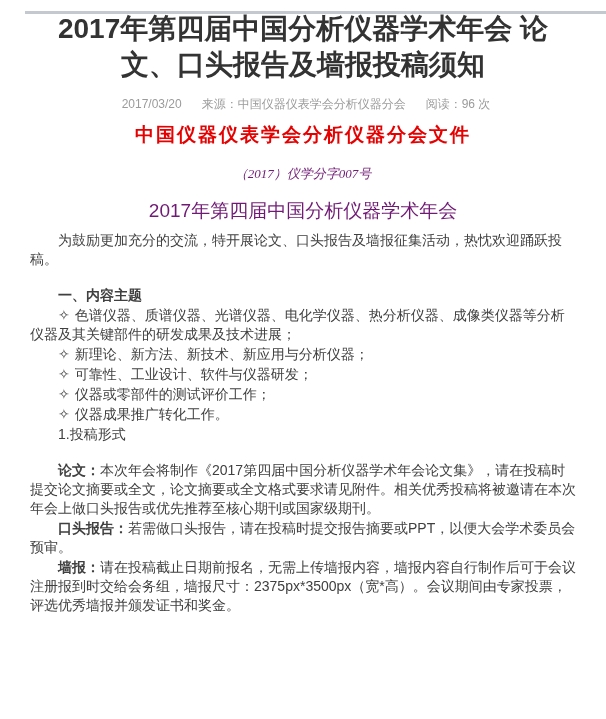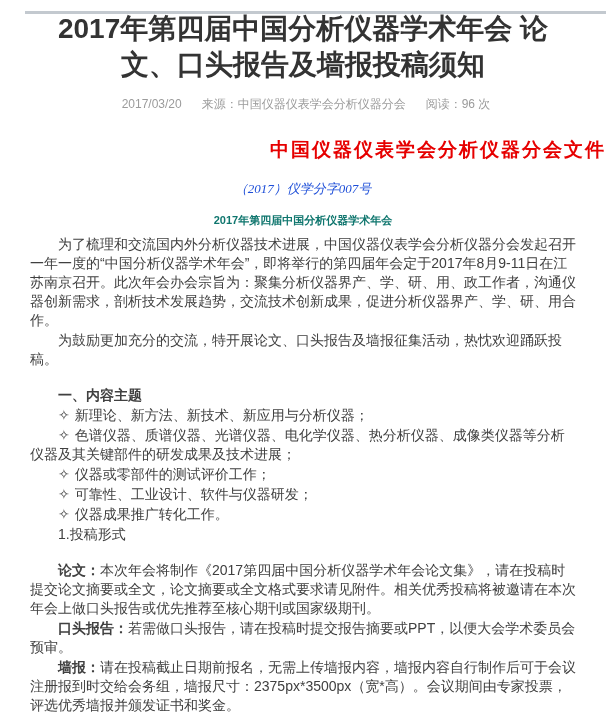--- a/index.html
+++ b/index.html
@@ -12,29 +12,29 @@
   .top-strip { position:absolute; top:0; left:25px; right:0; height:3px; background:#c3c9cf; }
 
   h1.title {
     margin:11px 34px 0; text-align:center;
     font-size:28px; line-height:1.3; font-weight:bold; color:#333333;
   }
   .meta { text-align:center; margin-top:12px; font-size:12px; color:#9b9b9b; white-space:nowrap;margin-left:6px; }
   .meta span { margin:0 10px; }
 
   h2.org-header {
-    margin:24px 0 0; text-align:right; font-weight:bold;
+    margin:9px 0 0; text-align:center; font-weight:bold;
     font-size:19px; color:#e60000; letter-spacing:2px;
     font-family:"Liberation Serif","DejaVu Serif",serif;
   }
   .docnum {
-    margin-top:17px; text-align:center; font-size:13px; color:#1d4ed8;
+    margin-top:17px; text-align:center; font-size:13px; color:#701a75;
     font-style:italic; font-family:"Liberation Serif","DejaVu Serif",serif;
   }
-  .sub { text-align:center; font-size:11px; font-weight:bold; color:#0f766e; }
+  .sub { text-align:center; font-size:19px; font-weight:normal; color:#701a75; }
   .sub1 { margin-top:15px; }
   .sub2 { margin-top:7px; }
 
   .doc { margin:7px 30px 0; font-size:14px; color:#404040; }
   .doc p { margin:1px 0; line-height:19px; text-indent:2em; }
   .doc p.sect { margin-top:17px; }
   .b { font-weight:bold; }
   .bullet { color:#4a4a4a; margin-right:5px; }
 </style>
 </head>
@@ -49,29 +49,28 @@
     <span>2017/03/20</span><span>来源：中国仪器仪表学会分析仪器分会</span><span>阅读：96 次</span>
   </div>
 
   <h2 class="org-header">中国仪器仪表学会分析仪器分会文件</h2>
 
   <div class="docnum">（2017）仪学分字007号</div>
 
   <div class="sub sub1">2017年第四届中国分析仪器学术年会</div>
 
   <div class="doc">
-    <p>为了梳理和交流国内外分析仪器技术进展，中国仪器仪表学会分析仪器分会发起召开一年一度的“中国分析仪器学术年会”，即将举行的第四届年会定于2017年8月9-11日在江苏南京召开。此次年会办会宗旨为：聚集分析仪器界产、学、研、用、政工作者，沟通仪器创新需求，剖析技术发展趋势，交流技术创新成果，促进分析仪器界产、学、研、用合作。</p>
     <p>为鼓励更加充分的交流，特开展论文、口头报告及墙报征集活动，热忱欢迎踊跃投稿。</p>
 
     <p class="b sect">一、内容主题</p>
 
+    <p><span class="bullet">✧</span><span>色谱仪器、质谱仪器、光谱仪器、电化学仪器、热分析仪器、成像类仪器等分析仪器及其关键部件的研发成果及技术进展；</span></p>
     <p><span class="bullet">✧</span><span>新理论、新方法、新技术、新应用与分析仪器；</span></p>
-    <p><span class="bullet">✧</span><span>色谱仪器、质谱仪器、光谱仪器、电化学仪器、热分析仪器、成像类仪器等分析仪器及其关键部件的研发成果及技术进展；</span></p>
+    <p><span class="bullet">✧</span><span>可靠性、工业设计、软件与仪器研发；</span></p>
     <p><span class="bullet">✧</span><span>仪器或零部件的测试评价工作；</span></p>
-    <p><span class="bullet">✧</span><span>可靠性、工业设计、软件与仪器研发；</span></p>
     <p><span class="bullet">✧</span><span>仪器成果推广转化工作。</span></p>
 
     <p>1.投稿形式</p>
 
     <p class="sect"><span class="b">论文：</span><span>本次年会将制作《2017第四届中国分析仪器学术年会论文集》，请在投稿时提交论文摘要或全文，论文摘要或全文格式要求请见附件。相关优秀投稿将被邀请在本次年会上做口头报告或优先推荐至核心期刊或国家级期刊。</span></p>
 
     <p><span class="b">口头报告：</span><span>若需做口头报告，请在投稿时提交报告摘要或PPT，以便大会学术委员会预审。</span></p>
 
     <p><span class="b">墙报：</span><span>请在投稿截止日期前报名，无需上传墙报内容，墙报内容自行制作后可于会议注册报到时交给会务组，墙报尺寸：2375px*3500px（宽*高）。会议期间由专家投票，评选优秀墙报并颁发证书和奖金。</span></p>
 

